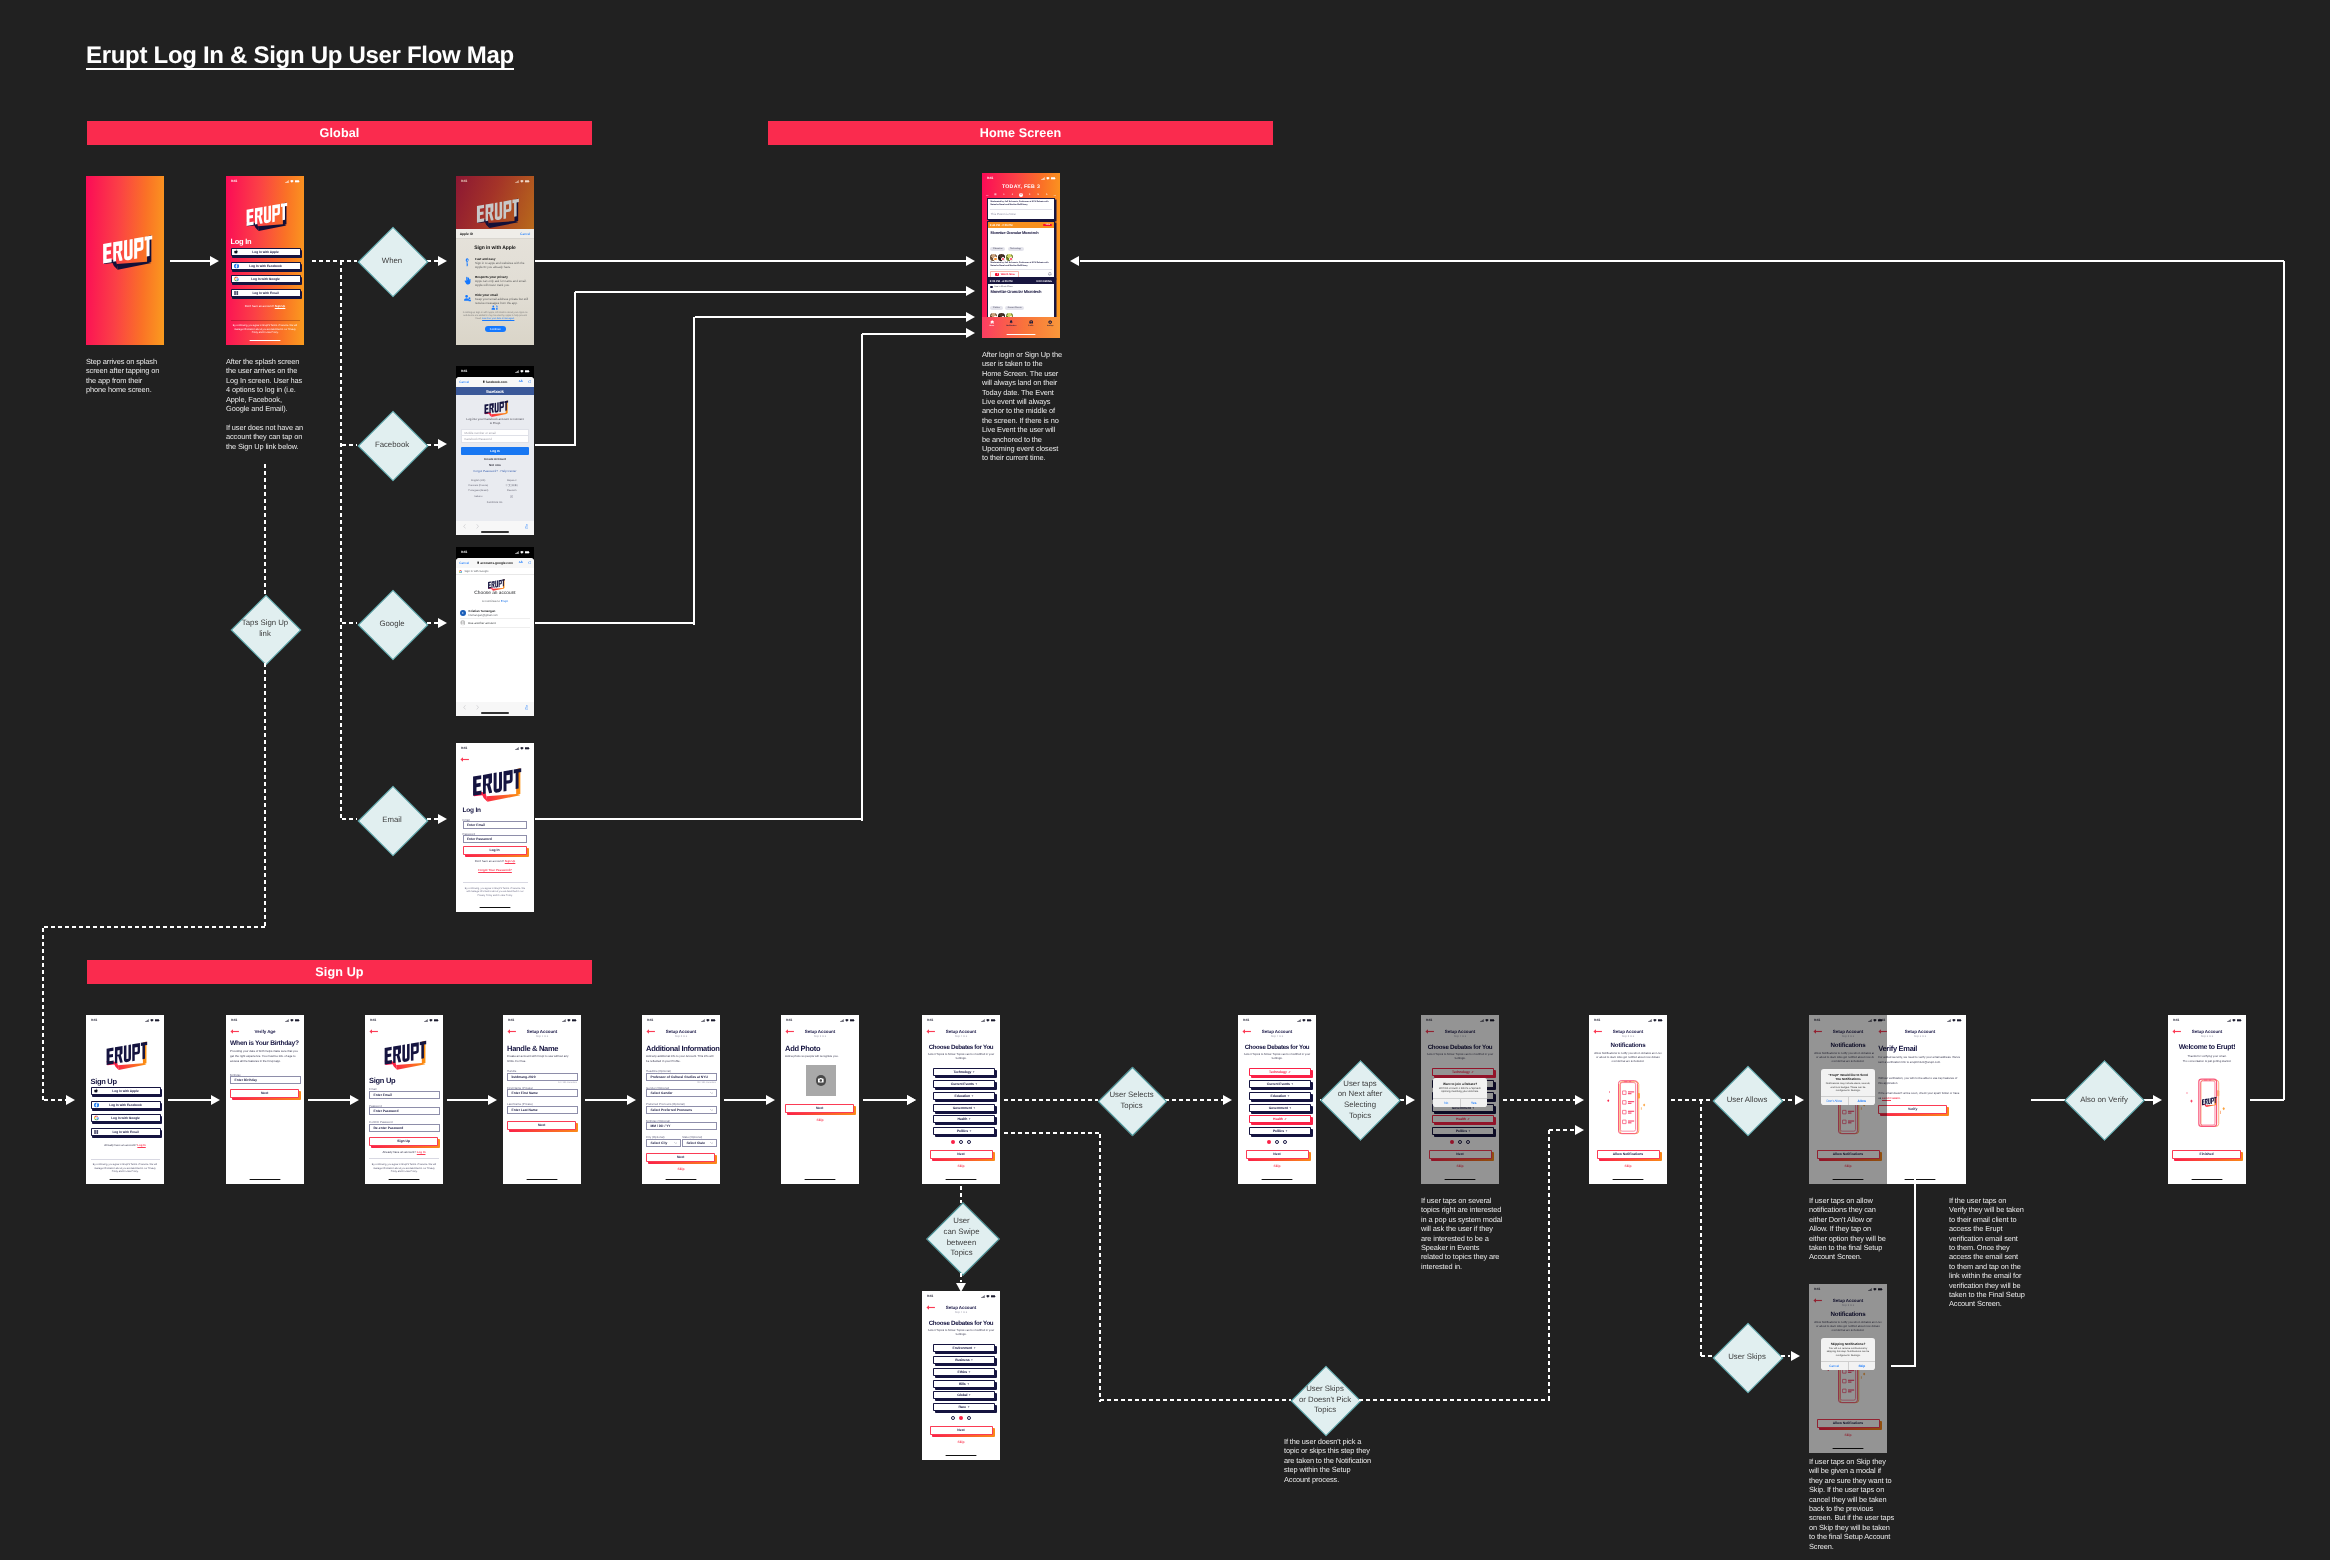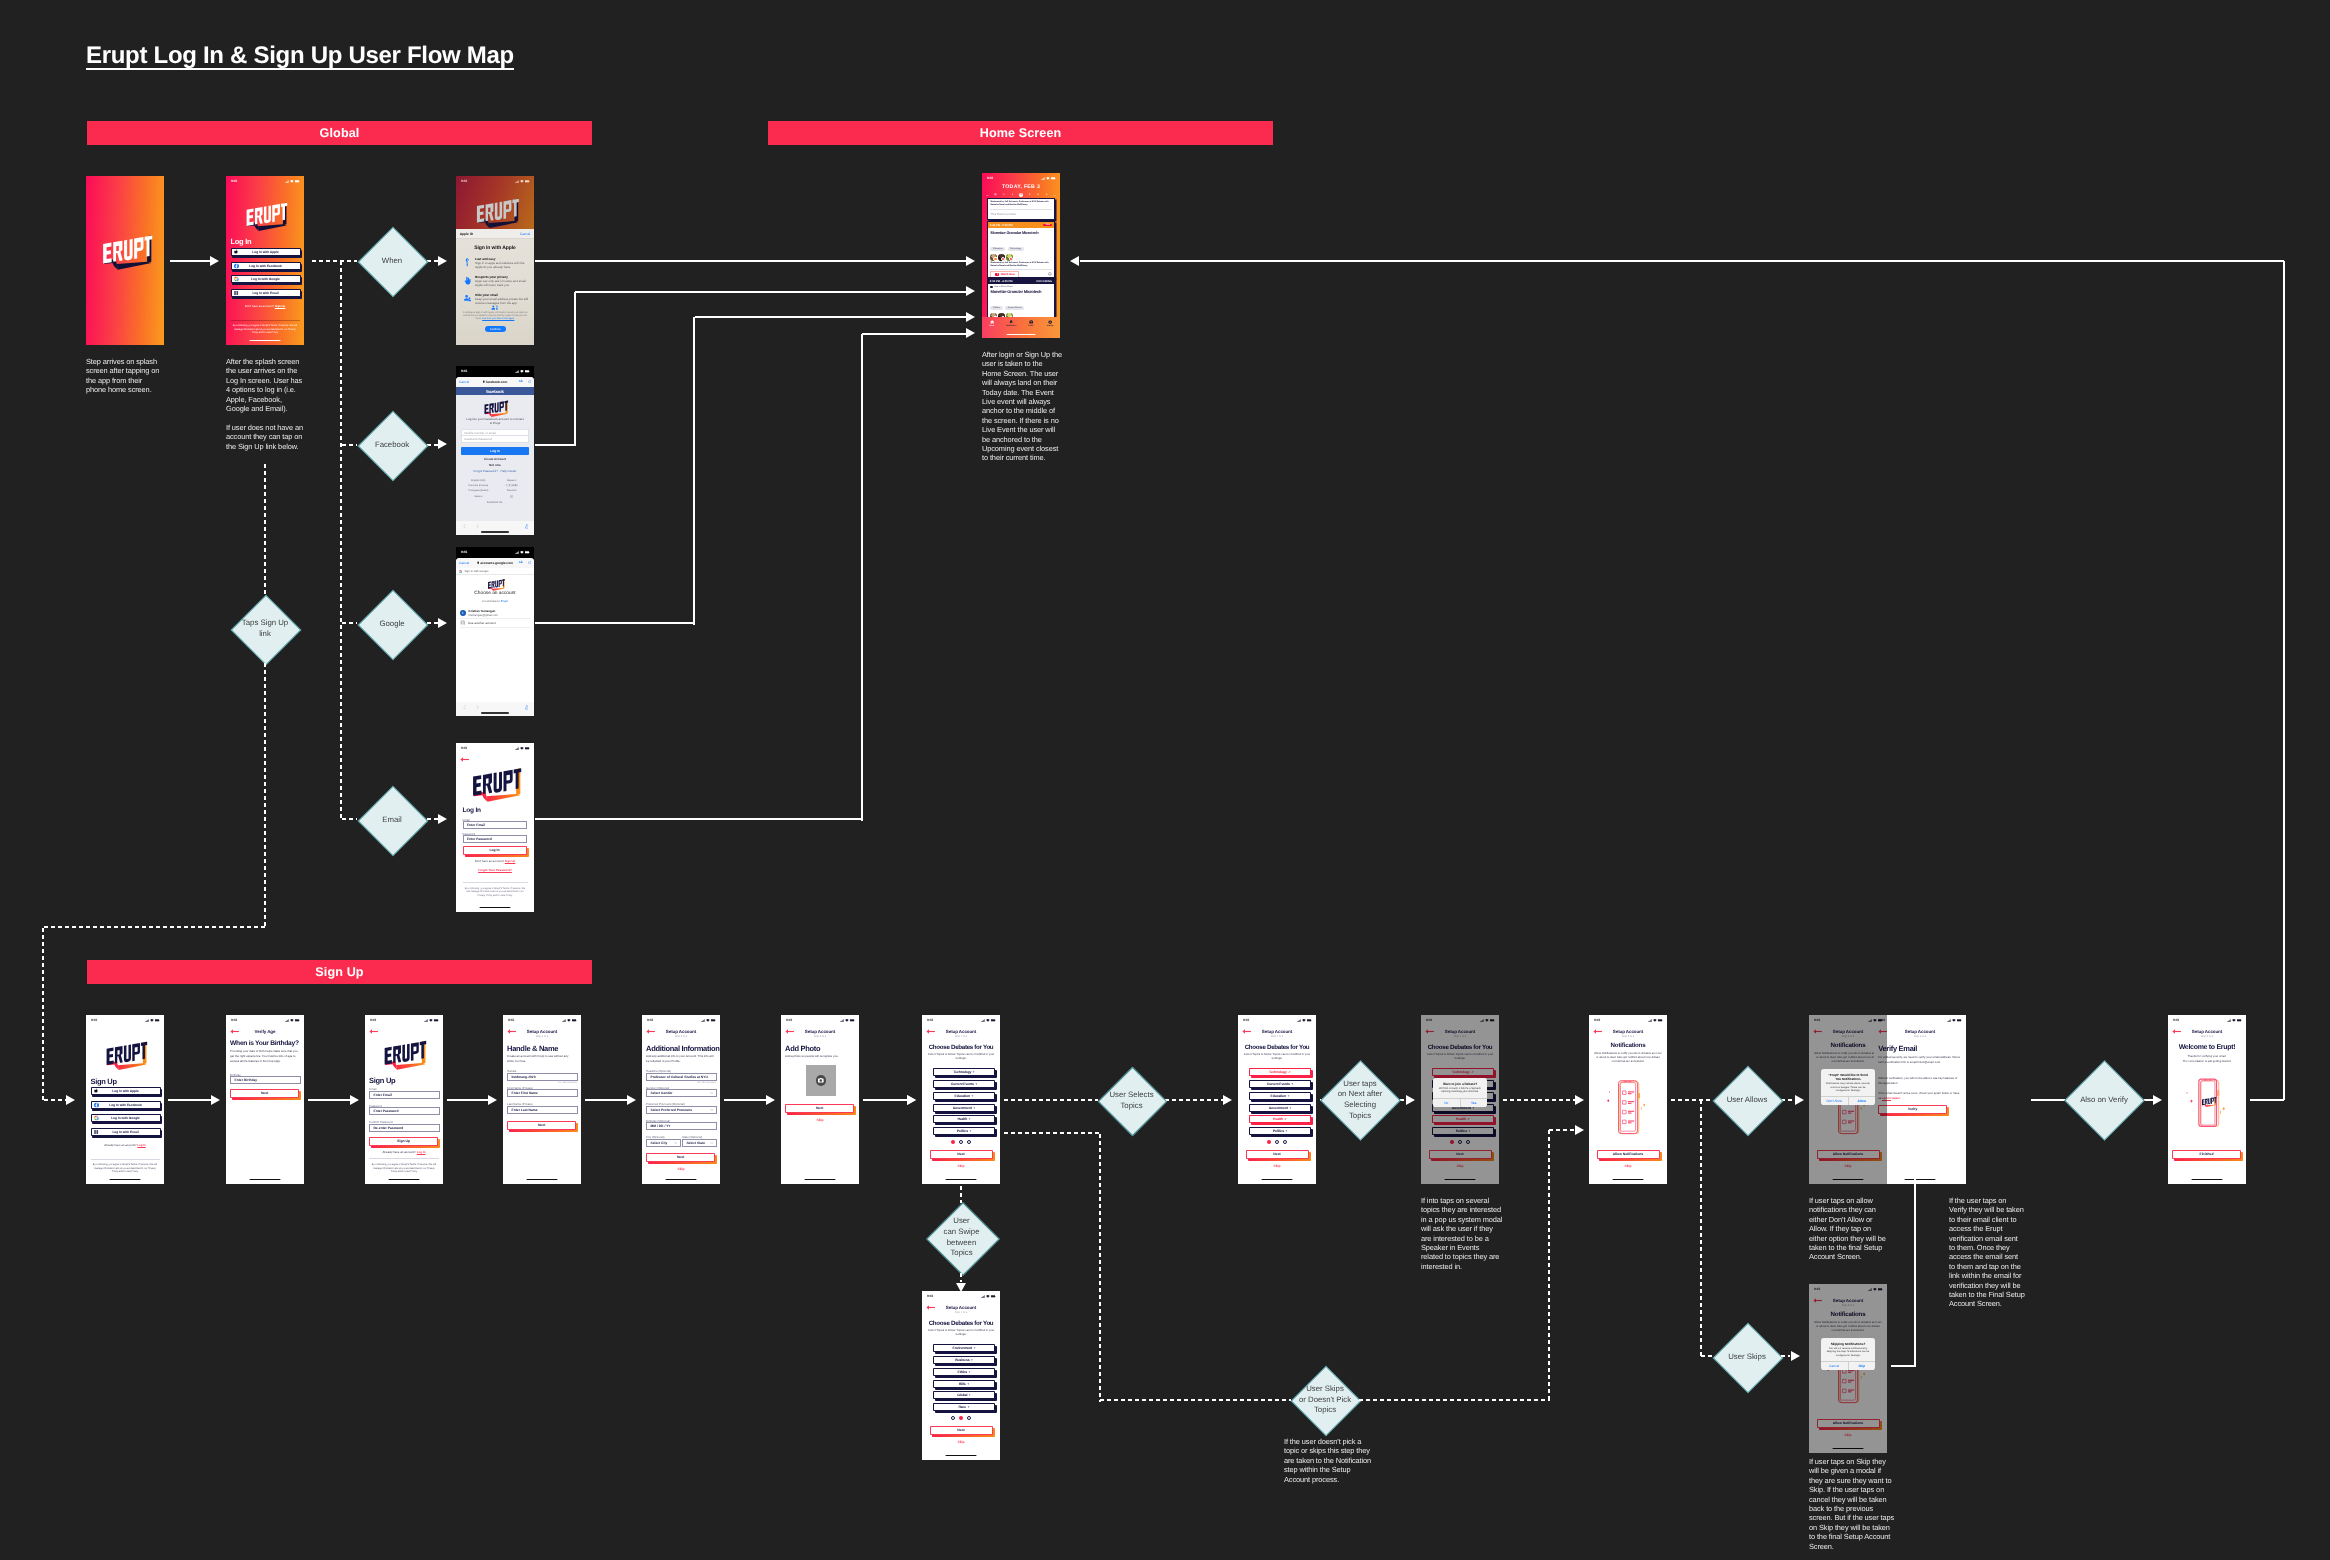--- a/index.html
+++ b/index.html
@@ -1581,21 +1581,21 @@
       <div class="sh" style="width:48px;height:48px;margin-left:-24px;margin-top:-24px"></div>
       <div class="tx">User Skips</div>
     </div>
     <div class="dsh-h" style="left:1781px;top:1355px;width:9.3px"></div>
     <div class="ar ar-r" style="left:1791px;top:1351px"></div>
     <div class="ln lnh" style="left:1891px;top:1365px;width:24px"></div>
     <div class="ln lnv" style="left:1914px;top:1130px;height:237px"></div>
     <div class="ln lnh" style="left:1915px;top:1129px;width:18.6px"></div>
     <div class="ar ar-r" style="left:1933px;top:1125px"></div>
     <div class="cap" style="left:1421px;top:1196px;width:82px">
-      <p>If into taps on several topics they are interested in a pop us system modal will ask the user if they are interested to be a Speaker in Events related to topics they are interested in.</p>
+      <p>If user taps on several topics right are interested in a pop us system modal will ask the user if they are interested to be a Speaker in Events related to topics they are interested in.</p>
     </div>
     <div class="cap" style="left:1809px;top:1196px;width:79px">
       <p>If user taps on allow notifications they can either Don't Allow or Allow. If they tap on either option they will be taken to the final Setup Account Screen.</p>
     </div>
     <div class="cap" style="left:1949px;top:1196px;width:76px">
       <p>If the user taps on Verify they will be taken to their email client to access the Erupt verification email sent to them. Once they access the email sent to them and tap on the link within the email for verification they will be taken to the Final Setup Account Screen.</p>
     </div>
     <div class="cap" style="left:1809px;top:1457px;width:87px">
       <p>If user taps on Skip they will be given a modal if they are sure they want to Skip. If the user taps on cancel they will be taken back to the previous screen. But if the user taps on Skip they will be taken to the final Setup Account Screen.</p>
     </div>

